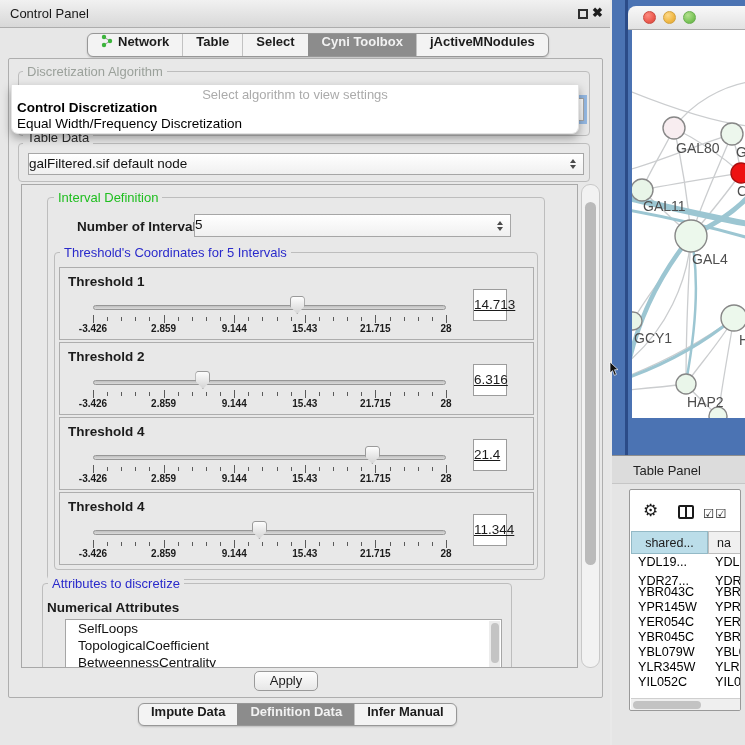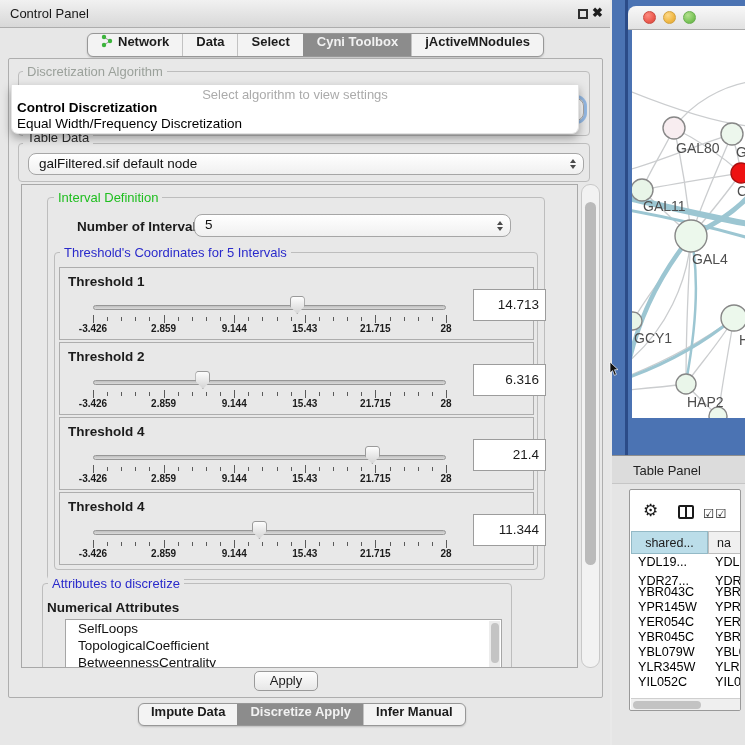--- a/index.html
+++ b/index.html
@@ -29,21 +29,21 @@
   .content { position:absolute; left:8px; top:58px; width:595px; height:640px;
              background:#E8E8E8; border:1px solid #AEAEAE; border-radius:2px; }
 
   .group { position:absolute; border:1px solid #BDBDBD; border-radius:4px; }
   .gtitle { position:absolute; font-size:13px; background:#E8E8E8; padding:0 4px; white-space:nowrap; }
   .gtitle.green { color:#1FBE1F; }
   .gtitle.blue  { color:#2A2ACB; }
   .gtitle.gray  { color:#9BA19B; }
 
   .combo { position:absolute; background:linear-gradient(#FFFFFF,#F0F0F0); border:1px solid #A6A6A6;
-           border-radius:8px; font-size:13.5px; color:#111; padding-left:10px; }
+           border-radius:0; font-size:13.5px; color:#111; }
   .combo .cval { display:inline-block; line-height:20px; }
   .stepper { position:absolute; right:7px; top:50%; transform:translateY(-50%); display:flex; flex-direction:column; gap:2px; }
   .stepper .up { width:0; height:0; border-left:3.5px solid transparent; border-right:3.5px solid transparent; border-bottom:4.5px solid #4A4A4A; }
   .stepper .dn { width:0; height:0; border-left:3.5px solid transparent; border-right:3.5px solid transparent; border-top:4.5px solid #4A4A4A; }
   .focusring { box-shadow:0 0 0 3px rgba(120,168,224,.75); }
 
   
   .popup { position:absolute; left:2px; top:26px; width:568px; height:49px; background:#FFFFFF; z-index:40;
            border-radius:0 0 7px 7px; box-shadow:0 4px 10px rgba(0,0,0,.35); border:1px solid #E3E3E3; border-top:none; }
   .popup .hint { text-align:center; color:#ABABAB; font-size:13px; padding-top:2px; height:15px; }
@@ -66,22 +66,22 @@
   .thr-track { position:absolute; left:33px; top:37px; width:353px; height:5px; border:1px solid #969696;
                border-radius:3px; background:linear-gradient(#BFBFBF,#DADADA); }
   .thr-handle { position:absolute; top:28px; width:15px; height:18px;
                 background:linear-gradient(#FDFDFD,#D5D5D5); border:1px solid #9A9A9A;
                 clip-path:polygon(10% 0,90% 0,100% 10%,100% 55%,50% 100%,0 55%,0 10%); border-radius:3px; }
   .thr-ticks { position:absolute; left:33px; top:47px; width:354px; height:8px; }
   .tick { position:absolute; top:2px; width:1px; height:4px; background:#5A5A5A; }
   .tick.major { top:0; height:8px; }
   .thr-ticklabels { position:absolute; left:33px; top:55px; width:354px; height:12px; }
   .ticklabel { position:absolute; width:50px; text-align:center; font-size:10px; font-weight:bold; color:#1a1a1a; }
-  .thr-value { position:absolute; left:413px; top:21px; width:73px; height:32px; background:#FFFFFF;
-               border:1px solid #9C9C9C; font-size:13.5px; text-align:right; line-height:30px; padding-right:6px; }
+  .thr-value { position:absolute; left:413px; top:21px; width:34px; height:32px; background:#FFFFFF;
+               border:1px solid #9C9C9C; font-size:13.5px; text-align:right; line-height:30px; padding-right:6px;text-decoration:underline; }
 
   
   .attr-list { position:absolute; left:43px; top:434px; width:437px; height:52px; background:#FFFFFF;
                border:1px solid #A6A6A6; overflow:hidden; }
   .attr-item { height:17px; line-height:17px; padding-left:12px; font-size:13.5px; color:#111; white-space:nowrap; }
   .attr-vscroll { position:absolute; right:1px; top:1px; width:11px; height:50px; background:#ECECEC; }
   .attr-vscroll .thumb { position:absolute; left:1.5px; top:2px; width:8px; height:40px; background:#C4C4C4; border-radius:4px; }
 
   .apply-btn { position:absolute; left:245px; top:612px; width:64px; height:20px; border:1px solid #9A9A9A;
                border-radius:5px; background:linear-gradient(#FDFDFD,#E7E7E7); text-align:center; line-height:18px; font-size:13px; }
@@ -138,21 +138,21 @@
         <svg class="neticon" width="12" height="14" viewBox="0 0 12 14">
           <line x1="3" y1="3" x2="9" y2="7" stroke="#9A9A9A" stroke-width="1"></line>
           <line x1="3" y1="11" x2="9" y2="7" stroke="#9A9A9A" stroke-width="1"></line>
           <circle cx="3" cy="3" r="2.2" fill="#3CB43C"></circle>
           <circle cx="3" cy="11" r="2.2" fill="#3CB43C"></circle>
           <circle cx="9" cy="7" r="2.2" fill="#3CB43C"></circle>
         </svg>
         <span>Network</span>
       </div>
       <div class="seg">
-          <span>Data</span>
+          <span>Table</span>
         </div>
       <div class="seg">
           <span>Select</span>
         </div>
       <div class="seg sel">
           <span>Cyni Toolbox</span>
         </div>
       <div class="seg">
           <span>jActiveMNodules</span>
         </div>
@@ -390,21 +390,21 @@
       </div>
 
       <div class="apply-btn">Apply</div>
     </div>
 
     <div class="pill bottabs">
       <div class="seg">
           <span>Impute Data</span>
         </div>
       <div class="seg sel">
-          <span>Discretize Apply</span>
+          <span>Definition Data</span>
         </div>
       <div class="seg">
           <span>Infer Manual</span>
         </div>
     </div>
   </div>
 
   <div class="net">
     <div class="net-darkline"></div>
     <div class="net-titlebar">

